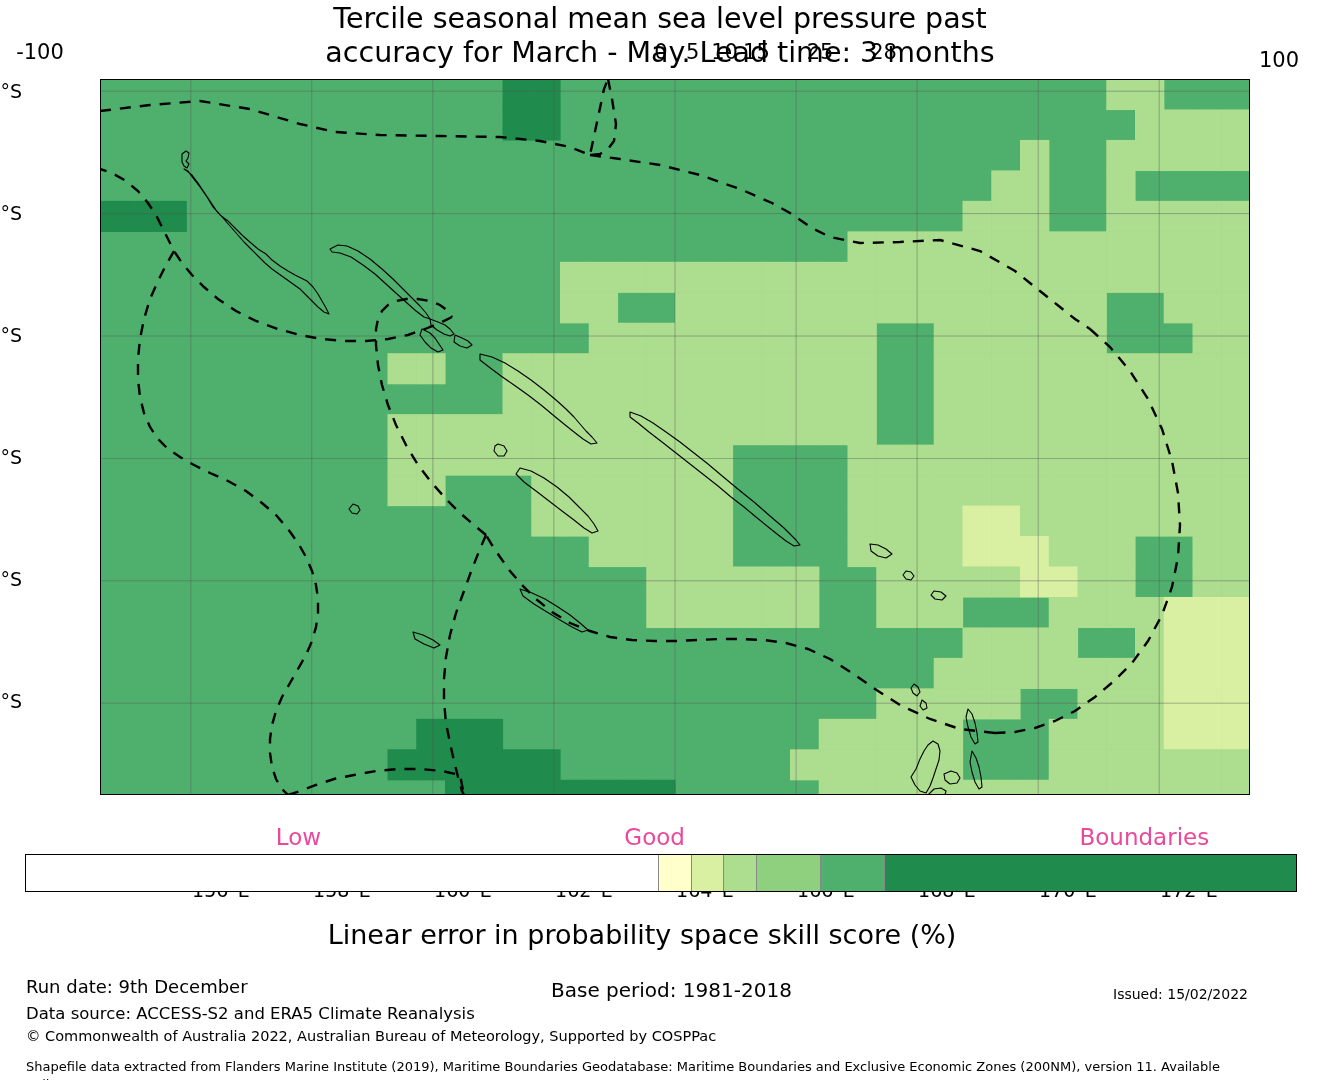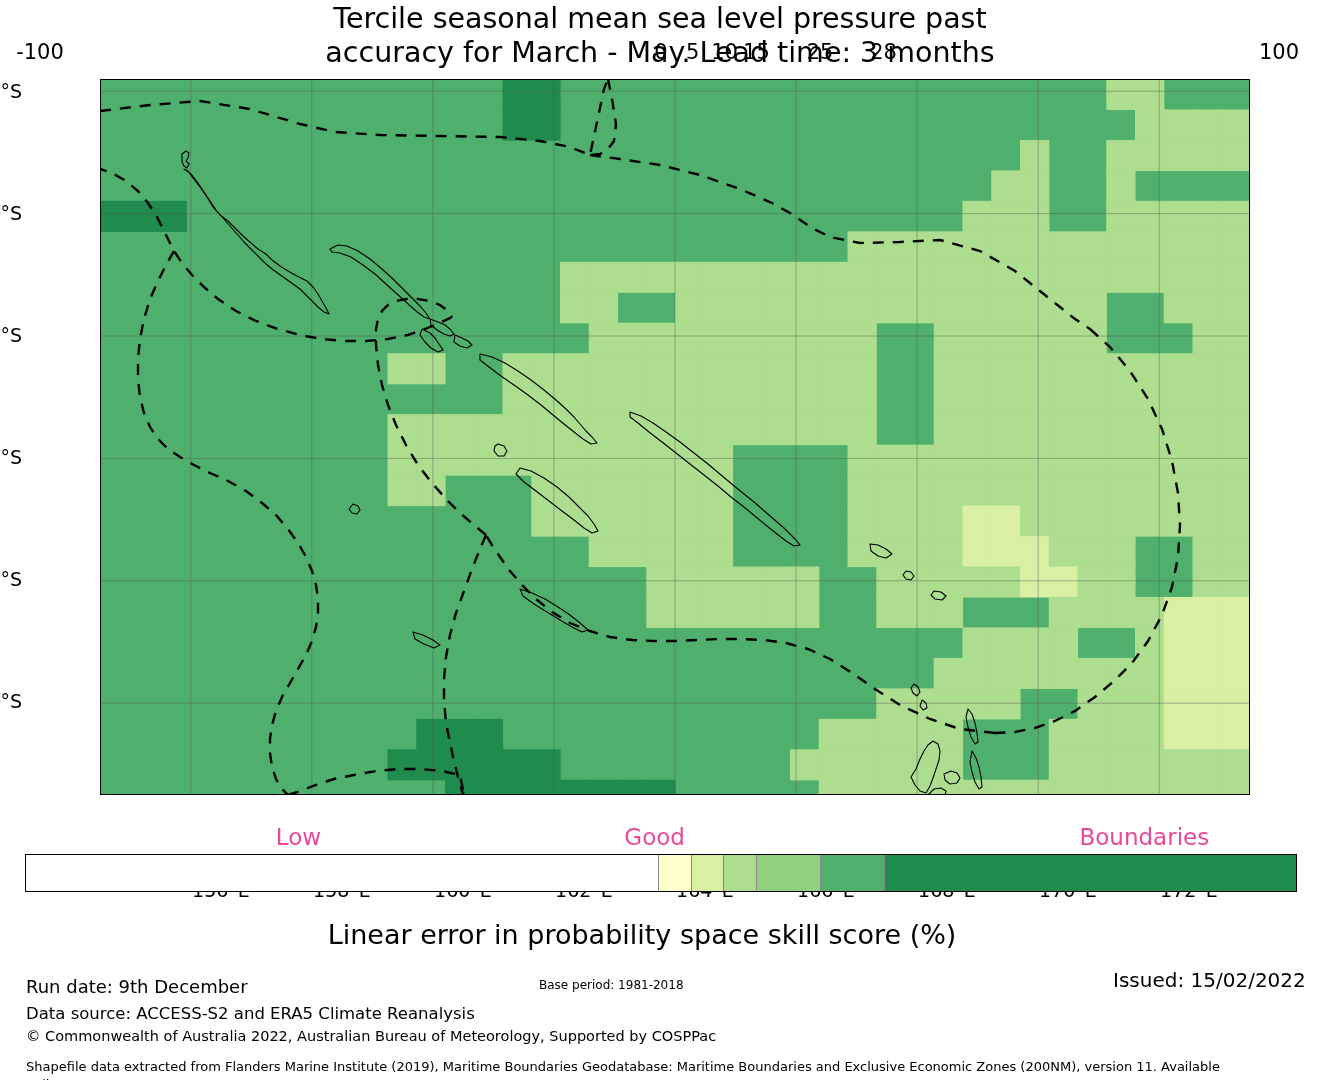--- a/index.html
+++ b/index.html
@@ -107,22 +107,22 @@
     left: 0;
     top: 919px;
     width: 1284px;
     text-align: center;
     font-size: 27px;
     color: #000;
   }
   
   #footer { position: absolute; left: 0; top: 960px; width: 1320px; }
   .f-run   { position: absolute; left: 26px;  top: 16px; font-size: 18px; text-align: right; }
-  .f-base  { position: absolute; left: 539px; top: 18px; font-size: 12px; }
-  .f-issued{ position: absolute; left: 1113px;top: 8px; font-size: 20px; }
+  .f-base  { position: absolute; left: 551px; top: 18px; font-size: 20px; }
+  .f-issued{ position: absolute; left: 1113px;top: 26px; font-size: 14px; }
   .f-src   { position: absolute; left: 26px;  top: 44px; font-size: 16.5px; }
   .f-copy  { position: absolute; left: 26px;  top: 68px; font-size: 14.5px; }
   .f-shape {
     position: absolute; left: 26px; top: 98px;
     font-size: 13px; line-height: 18px; width: 1200px;
   }
   .footer-text { color: #000; white-space: pre-line; }
 </style>
 </head>
 <body>
@@ -688,21 +688,21 @@
     </div>
 </div>
 <div id="cbar-ticks">
     <div class="cbar-tick" style="left: 40px;">-100</div>
     <div class="cbar-tick" style="left: 661px;">0</div>
     <div class="cbar-tick" style="left: 692.8px;">5</div>
     <div class="cbar-tick" style="left: 724.6px;">10</div>
     <div class="cbar-tick" style="left: 756.4px;">15</div>
     <div class="cbar-tick" style="left: 820px;">25</div>
     <div class="cbar-tick" style="left: 883.6px;">28</div>
-    <div class="cbar-tick" style="left: 1279px;">100</div>
+    <div class="cbar-tick" style="left: 1279px; margin-top: 8px;">100</div>
   </div>
 <div id="cbar-cats">
     <div class="cbar-cat" style="left: 298.48px;">Low</div>
     <div class="cbar-cat" style="left: 654.64px;">Good</div>
     <div class="cbar-cat" style="left: 1144.36px;">Boundaries</div>
   </div>
 <div id="cbar-axis-label">Linear error in probability space skill score (%)</div>
 
 <div id="footer">
   <div class="footer-text f-run">Run date: 9th December</div>

